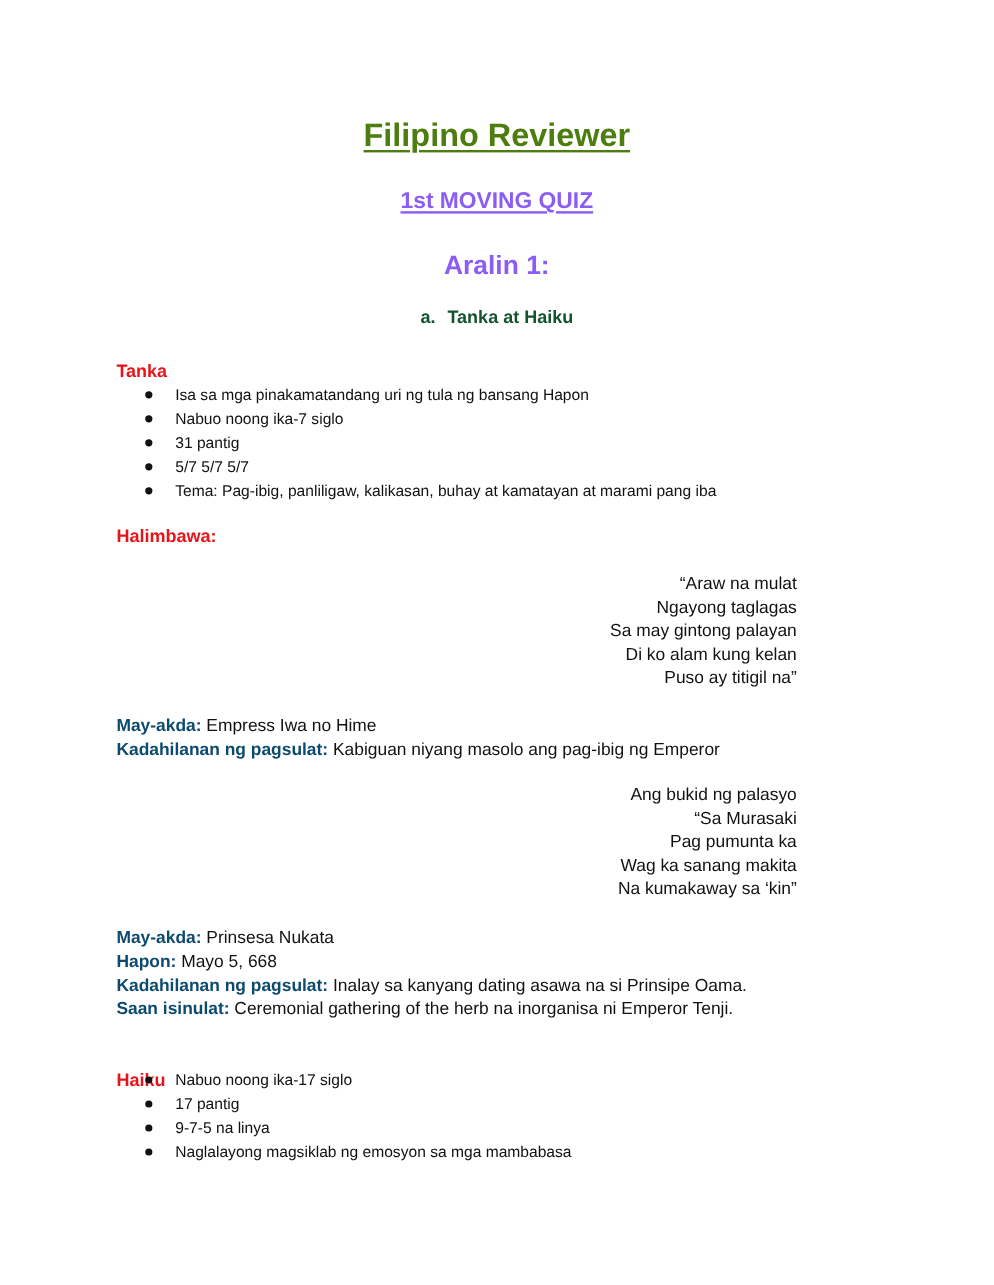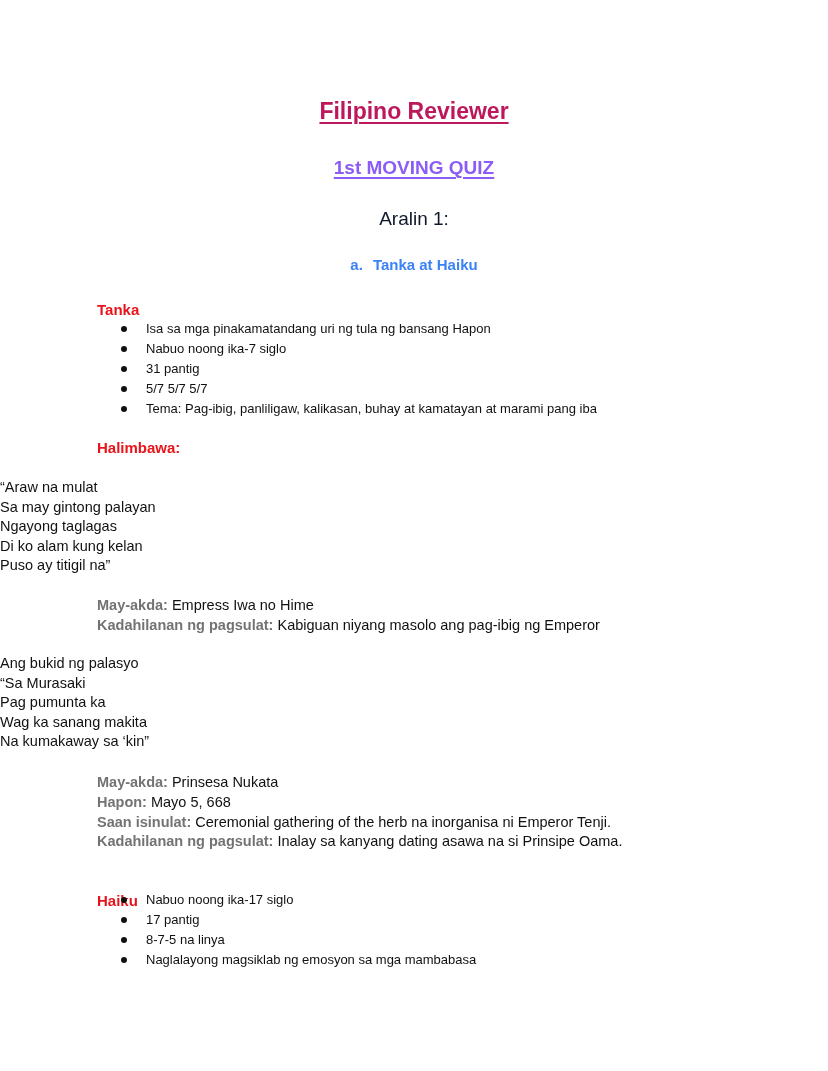--- a/index.html
+++ b/index.html
@@ -3,39 +3,39 @@
 <meta charset="utf-8">
 <style>
   html, body { margin: 0; padding: 0; background: #ffffff; }
   body {
     width: 828px; height: 1071px; position: relative; overflow: hidden;
     font-family: "Liberation Sans", sans-serif; color: #111111;
   }
   .abs { position: absolute; }
   .center { left: 0; width: 828px; text-align: center; }
   .title {
-    top: 98px; font-size: 23px; font-weight: bold; color: #be185d;
+    top: 98px; font-size: 27px; font-weight: bold; color: #4d7c0f;
     text-decoration: underline; text-decoration-thickness: 2px; text-underline-offset: 3px;
   }
   .subtitle {
     top: 157px; font-size: 19px; font-weight: bold; color: #8b5cf6;
     text-decoration: underline; text-decoration-thickness: 2px; text-underline-offset: 3px;
   }
-  .lesson { top: 208px; font-size: 19px; font-weight: normal; color: #0f172a; }
-  .sublesson { top: 256px; font-size: 15px; font-weight: bold; color: #3b82f6; left: 0; width: 828px; text-align: center; }
+  .lesson { top: 208px; font-size: 22px; font-weight: bold; color: #8b5cf6; }
+  .sublesson { top: 256px; font-size: 15px; font-weight: bold; color: #14532d; left: 0; width: 828px; text-align: center; }
   .sublesson .letter { margin-right: 10px; }
-  .label { color: #737373; font-weight: bold; font-size: 14.5px; }
+  .label { color: #0c4a6e; font-weight: bold; font-size: 14.5px; }
   .heading { left: 97px; font-size: 15px; font-weight: bold; color: #e8141a; }
   ul.bullets { position: absolute; left: 97px; margin: 0; padding: 0; list-style: none; }
   ul.bullets li { position: relative; padding-left: 49px; font-size: 13px; line-height: 20px; height: 20px; }
   ul.bullets li .dot {
     position: absolute; left: 24px; top: 7px; width: 6px; height: 6px;
     border-radius: 50%; background: #111;
   }
-  .poem { left: 0; width: 664px; text-align: left; font-size: 14.5px; line-height: 19.6px; }
+  .poem { left: 0; width: 664px; text-align: right; font-size: 14.5px; line-height: 19.6px; }
   .poem div { height: 19.6px; }
   .info { left: 97px; font-size: 14.5px; line-height: 20px; }
   .info div { height: 19.8px; white-space: nowrap; }
 </style>
 </head>
 <body>
 
 <div class="abs center title">Filipino Reviewer</div>
 <div class="abs center subtitle">1st MOVING QUIZ</div>
 <div class="abs center lesson">Aralin 1:</div>
@@ -49,45 +49,45 @@
   <li><span class="dot"></span><span>Nabuo noong ika-7 siglo</span></li>
   <li><span class="dot"></span><span>31 pantig</span></li>
   <li><span class="dot"></span><span>5/7 5/7 5/7</span></li>
   <li><span class="dot"></span><span>Tema: Pag-ibig, panliligaw, kalikasan, buhay at kamatayan at marami pang iba</span></li>
 </ul>
 
 <div class="abs heading" style="top:439px;">Halimbawa:</div>
 
 <div class="abs poem" style="top:478px;">
   <div>“Araw na mulat</div>
+  <div>Ngayong taglagas</div>
   <div>Sa may gintong palayan</div>
-  <div>Ngayong taglagas</div>
   <div>Di ko alam kung kelan</div>
   <div>Puso ay titigil na”</div>
 </div>
 
 <div class="abs info" style="top:595px;">
   <div><span class="label">May-akda:</span><span> Empress Iwa no Hime</span></div>
   <div><span class="label">Kadahilanan ng pagsulat:</span><span> Kabiguan niyang masolo ang pag-ibig ng Emperor</span></div>
 </div>
 
 <div class="abs poem" style="top:654px;">
   <div>Ang bukid ng palasyo</div>
   <div>“Sa Murasaki</div>
   <div>Pag pumunta ka</div>
   <div>Wag ka sanang makita</div>
   <div>Na kumakaway sa ‘kin”</div>
 </div>
 
 <div class="abs info" style="top:772px;">
   <div><span class="label">May-akda:</span><span> Prinsesa Nukata</span></div>
   <div><span class="label">Hapon:</span><span> Mayo 5, 668</span></div>
+  <div><span class="label">Kadahilanan ng pagsulat:</span><span> Inalay sa kanyang dating asawa na si Prinsipe Oama.</span></div>
   <div><span class="label">Saan isinulat:</span><span> Ceremonial gathering of the herb na inorganisa ni Emperor Tenji.</span></div>
-  <div><span class="label">Kadahilanan ng pagsulat:</span><span> Inalay sa kanyang dating asawa na si Prinsipe Oama.</span></div>
 </div>
 
 <div class="abs heading" style="top:872px;margin-top:20px;">Haiku</div>
 <ul class="bullets" style="top:890px;">
   <li><span class="dot"></span><span>Nabuo noong ika-17 siglo</span></li>
   <li><span class="dot"></span><span>17 pantig</span></li>
-  <li><span class="dot"></span><span>8-7-5 na linya</span></li>
+  <li><span class="dot"></span><span>9-7-5 na linya</span></li>
   <li><span class="dot"></span><span>Naglalayong magsiklab ng emosyon sa mga mambabasa</span></li>
 </ul>
 
 </body></html>

